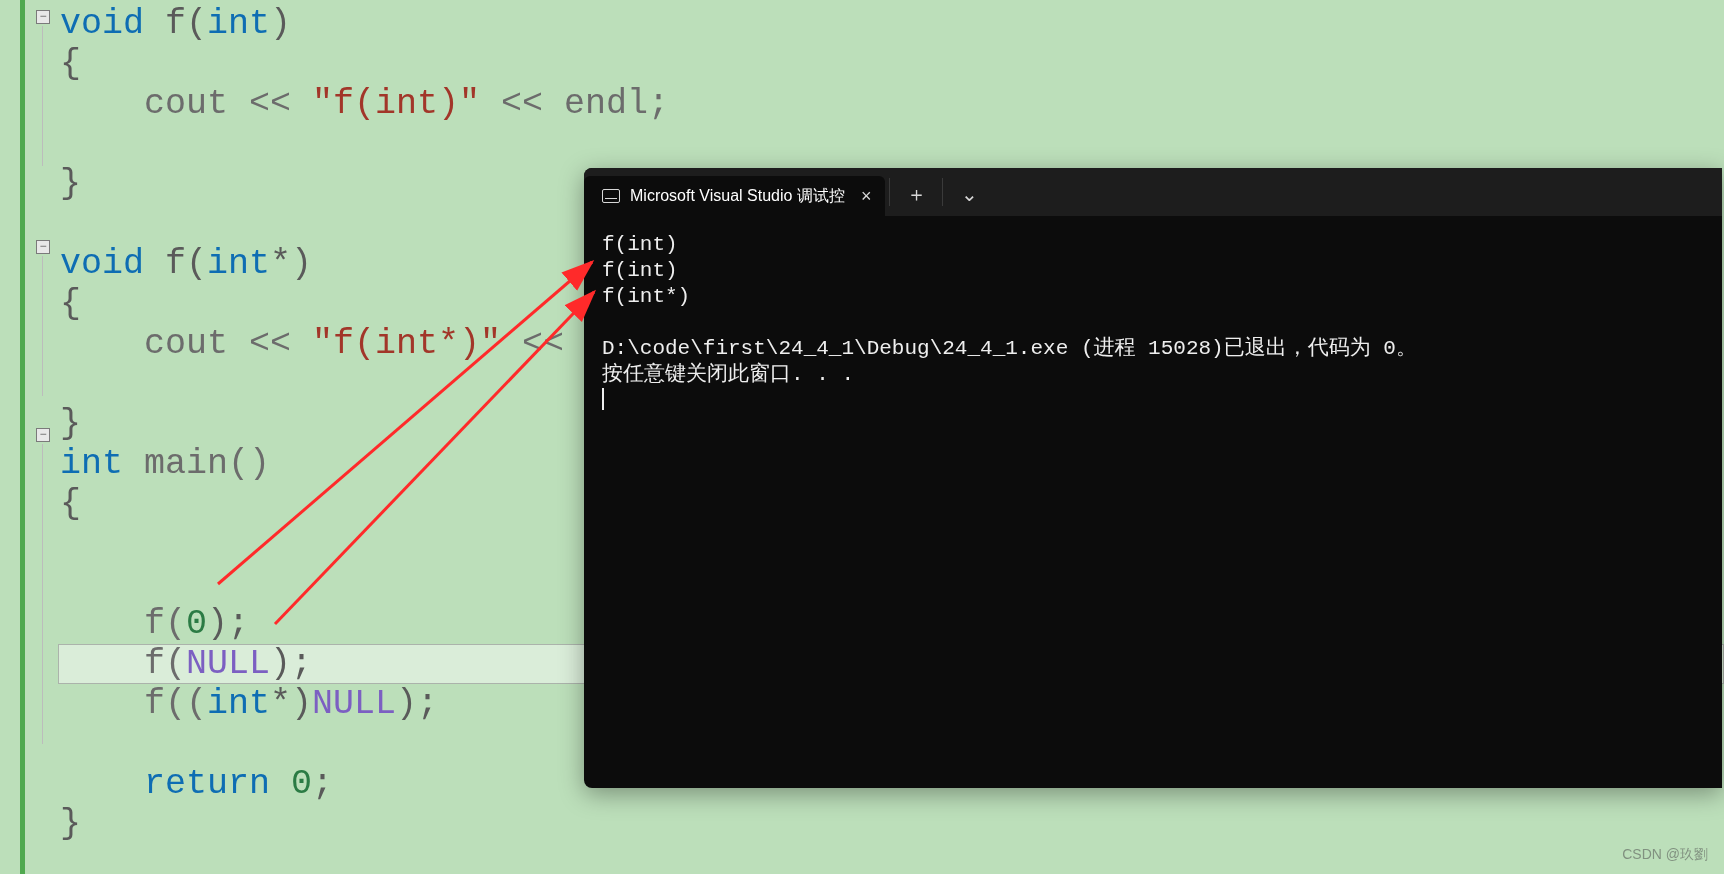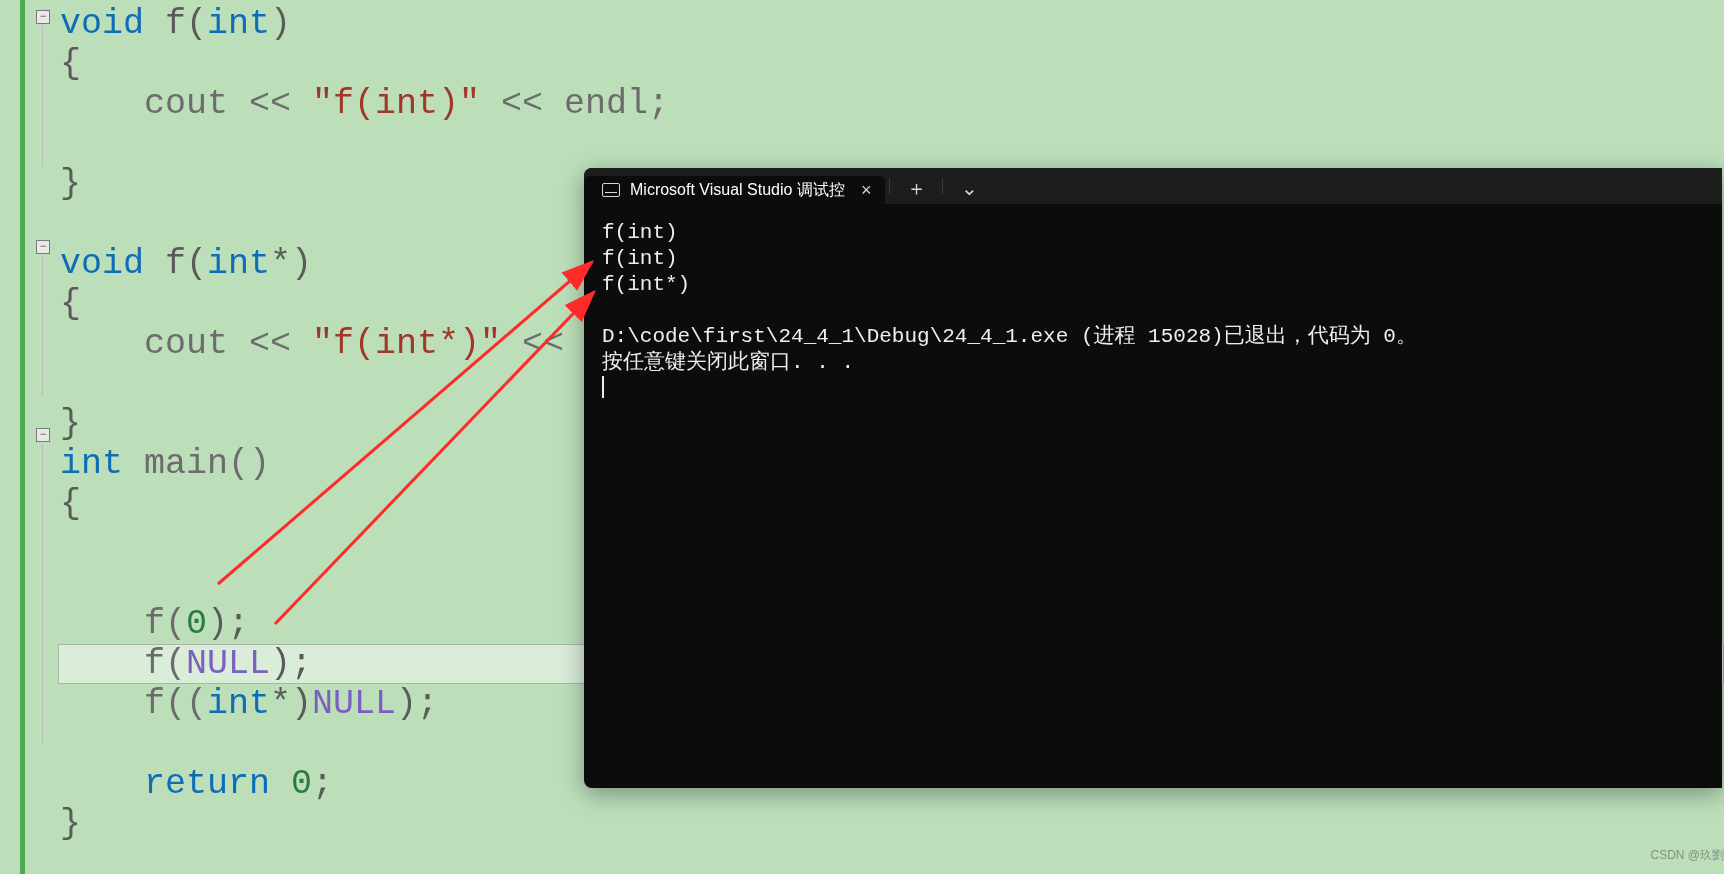--- a/index.html
+++ b/index.html
@@ -54,21 +54,21 @@
   .console {
     position: absolute;
     left: 584px; top: 168px;
     width: 1138px; height: 620px;
     background: #0c0c0c;
     border-radius: 8px 0 0 8px;
     box-shadow: 0 6px 24px rgba(0,0,0,0.35);
     overflow: hidden;
   }
   .titlebar {
-    height: 36px;
+    height: 48px;
     background: #1d1d1d;
     display: flex;
     align-items: stretch;
   }
   .tab {
     display: flex; align-items: center;
     gap: 10px;
     padding: 0 14px 0 18px;
     background: #0c0c0c;
     color: #ffffff;
@@ -106,23 +106,23 @@
   .term .caret { display:inline-block; width:2px; height:22px; background:#eee; vertical-align: -4px;}
 
   
   .arrows {
     position: absolute; left: 0; top: 0;
     width: 1724px; height: 874px;
     pointer-events: none;
   }
 
   .watermark {
-    position: absolute; right: 0; bottom: 10px;
+    position: absolute; right: 16px; bottom: 10px;
     font-family: "Segoe UI", sans-serif;
-    font-size: 12px; color: rgba(80,80,80,0.55);
+    font-size: 14px; color: rgba(80,80,80,0.55);
   }
 </style>
 </head>
 <body>
 
 <div class="editor">
   <div class="margin-strip"></div>
 
   <div class="fold" style="top:10px">−</div>
   <div class="vbar" style="top:26px;height:140px"></div>

